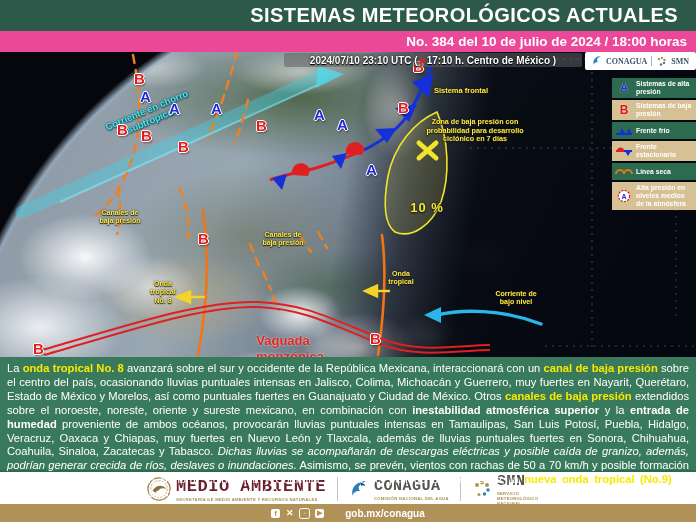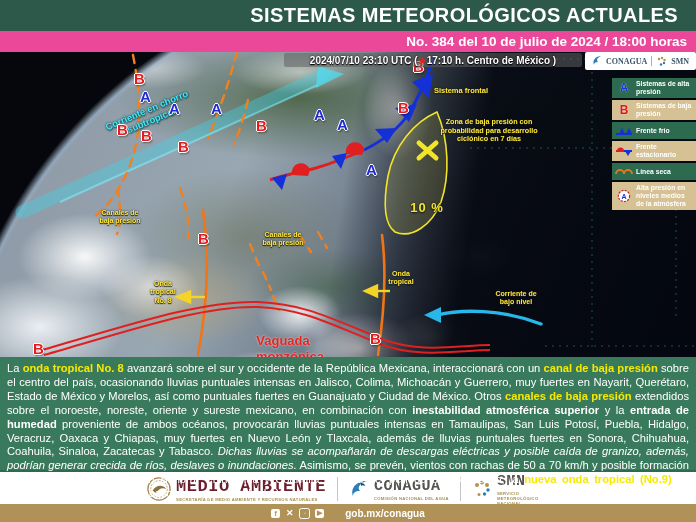--- a/index.html
+++ b/index.html
@@ -262,21 +262,21 @@
         <span class="pm pmA" style="left: 140px; top: 37px;">A</span>
         <span class="pm pmA" style="left: 169px; top: 49px;">A</span>
         <span class="pm pmA" style="left: 211px; top: 49px;">A</span>
         <span class="pm pmA" style="left: 314px; top: 55px;">A</span>
         <span class="pm pmA" style="left: 337px; top: 65px;">A</span>
         <span class="pm pmA" style="left: 366px; top: 110px;">A</span>
       </div>
 
     <div class="ann cyanl" style="left:96px;top:52px;width:106px;transform:rotate(-23deg);">Corriente en chorro subtropical</div>
     <div class="ann yel" style="left:428px;top:14px;width:66px;font-size:7.5px;margin-top:20px;">Sistema frontal</div>
-    <div class="ann yel zonelab" style="left:437px;top:66px;width:104px;">Zona de baja presión con probabilidad para desarrollo ciclónico en 7 días</div>
+    <div class="ann yel zonelab" style="left:423px;top:66px;width:104px;">Zona de baja presión con probabilidad para desarrollo ciclónico en 7 días</div>
     <div class="ann prob" style="left:404px;top:108px;width:46px;margin-top:40px;">10 %</div>
     <div class="ann yel" style="left:94px;top:157px;width:52px;">Canales de baja presión</div>
     <div class="ann yel" style="left:258px;top:179px;width:50px;">Canales de baja presión</div>
     <div class="ann yel" style="left:146px;top:228px;width:34px;">Onda tropical No. 8</div>
     <div class="ann yel" style="left:384px;top:218px;width:34px;">Onda tropical</div>
     <div class="ann redl" style="left:256px;top:281px;width:54px;">Vaguada monzónica</div>
     <div class="ann yel" style="left:488px;top:238px;width:56px;">Corriente de bajo nivel</div>
   </div>
 
   <div class="summary">

